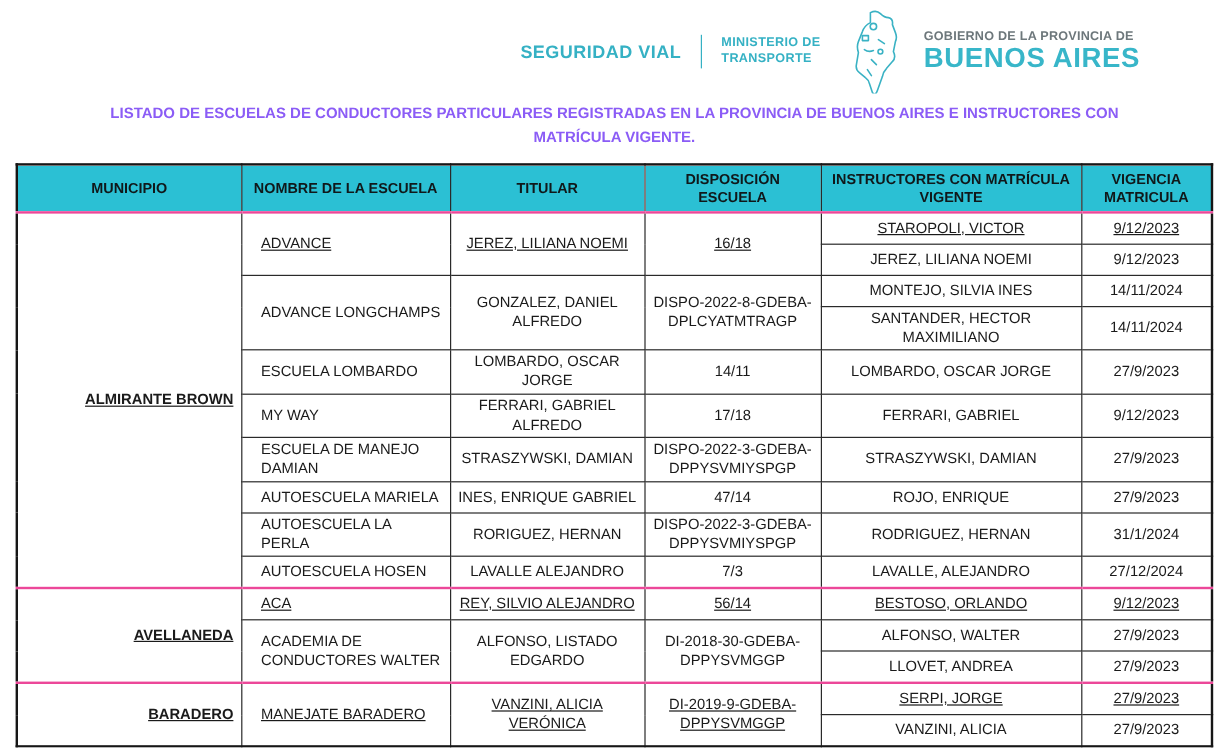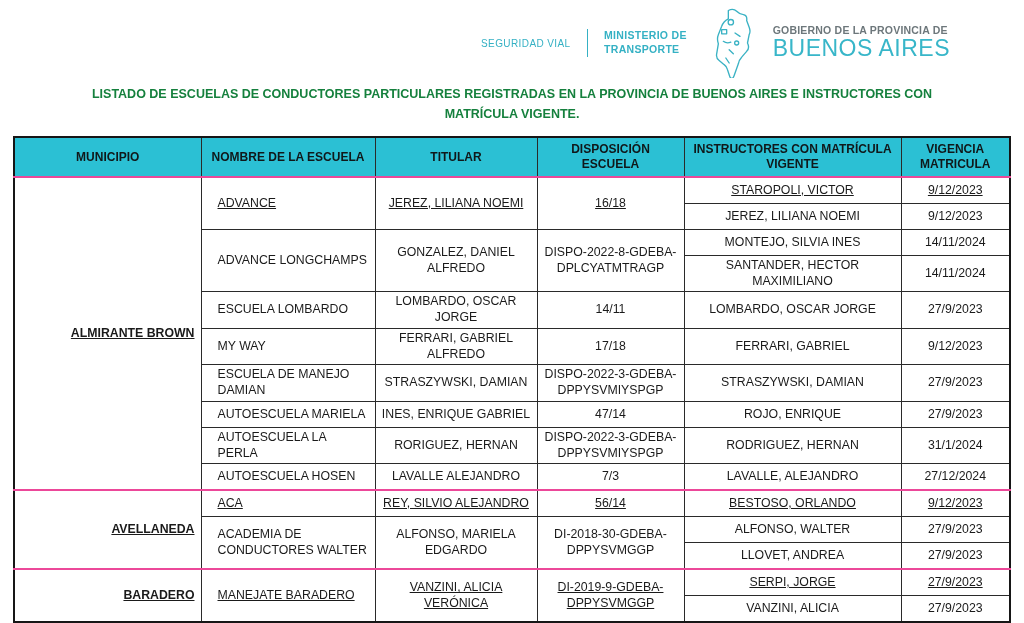--- a/index.html
+++ b/index.html
@@ -5,31 +5,31 @@
   html,body{margin:0;padding:0;}
   body{
     width:1024px;height:623px;background:#ffffff;color:#1a1a1a;
     font-family:"Liberation Sans", sans-serif;overflow:hidden;
   }
   
   .top-bar{
     display:flex;justify-content:flex-end;align-items:center;
     gap:16px;padding:12px 74px 0 0;height:74px;box-sizing:border-box;
   }
-  .sv-label{color:#35b1c4;font-weight:normal;font-size:10px;letter-spacing:.4px;white-space:nowrap;}
+  .sv-label{color:#35b1c4;font-weight:bold;font-size:15px;letter-spacing:.4px;white-space:nowrap;}
   .v-divider{width:1.5px;height:28px;background:#35b1c4;}
   .min-label{color:#35b1c4;font-weight:bold;font-size:10.5px;letter-spacing:.3px;text-align:left;line-height:1.3;white-space:nowrap;}
   .map-wrap{display:flex;align-items:center;}
   .gob-block{display:flex;flex-direction:column;justify-content:center;line-height:1.1;}
   .gob-line{color:#6d777b;font-weight:bold;font-size:10.5px;letter-spacing:.2px;white-space:nowrap;}
-  .ba-line{color:#38b6c9;font-weight:normal;font-size:23px;letter-spacing:.5px;white-space:nowrap;}
+  .ba-line{color:#38b6c9;font-weight:bold;font-size:23px;letter-spacing:.5px;white-space:nowrap;}
   
   .doc-title{
     text-align:center;font-weight:bold;font-size:12.5px;line-height:1.6;
-    width:910px;margin:10px auto 12px auto;color:#15803d;
+    width:910px;margin:10px auto 12px auto;color:#8b5cf6;
   }
   
   table.registry{
     border-collapse:collapse;table-layout:fixed;width:996px;margin:0 auto;
     border:2px solid #161616;
   }
   .registry th,.registry td{border:1px solid #2a2a2a;overflow:hidden;}
   .registry th{
     background:#2bc0d4;font-weight:bold;font-size:12px;color:#10181a;
     padding:3px 5px;height:32px;text-align:center;line-height:1.25;
@@ -159,21 +159,21 @@
       <tr class="muni-start">
         <td rowspan="3" class="muni">AVELLANEDA</td>
         <td class="school">ACA</td>
         <td>REY, SILVIO ALEJANDRO</td>
         <td>56/14</td>
         <td>BESTOSO, ORLANDO</td>
         <td>9/12/2023</td>
       </tr>
       <tr>
         <td rowspan="2" class="school">ACADEMIA DE CONDUCTORES WALTER</td>
-        <td rowspan="2">ALFONSO, MARIELA EDGARDO</td>
+        <td rowspan="2">ALFONSO, LISTADO EDGARDO</td>
         <td rowspan="2">DI-2018-30-GDEBA-DPPYSVMGGP</td>
         <td>ALFONSO, WALTER</td>
         <td>27/9/2023</td>
       </tr>
       <tr>
         <td>LLOVET, ANDREA</td>
         <td>27/9/2023</td>
       </tr>
       <tr class="muni-start">
         <td rowspan="2" class="muni">BARADERO</td>

